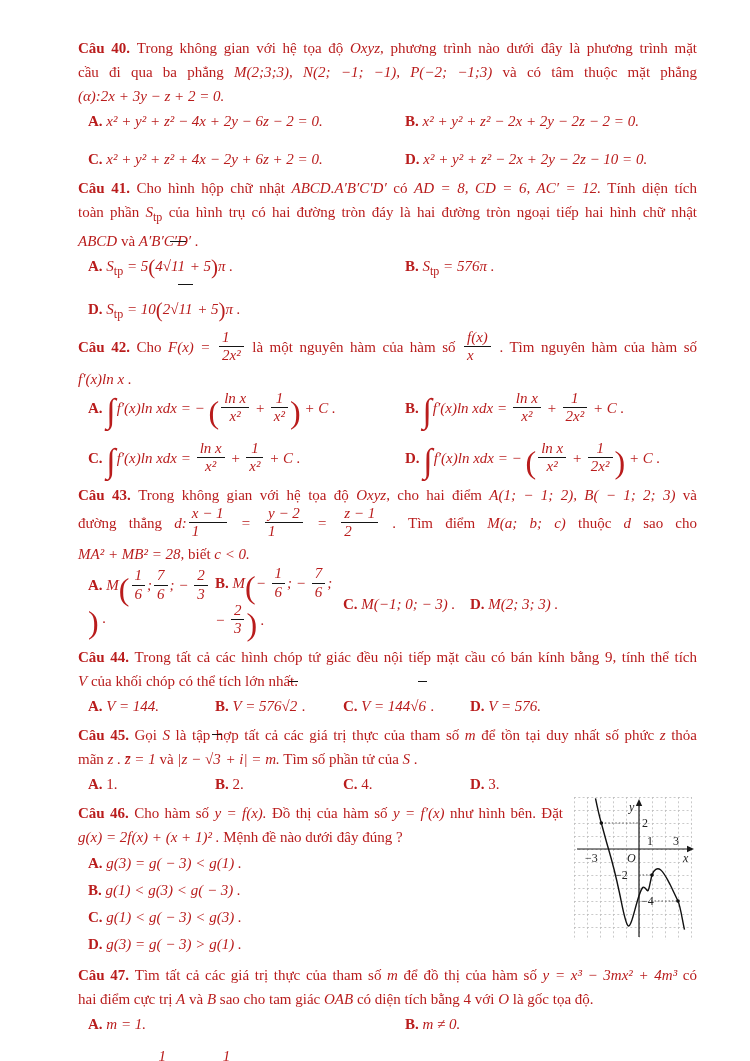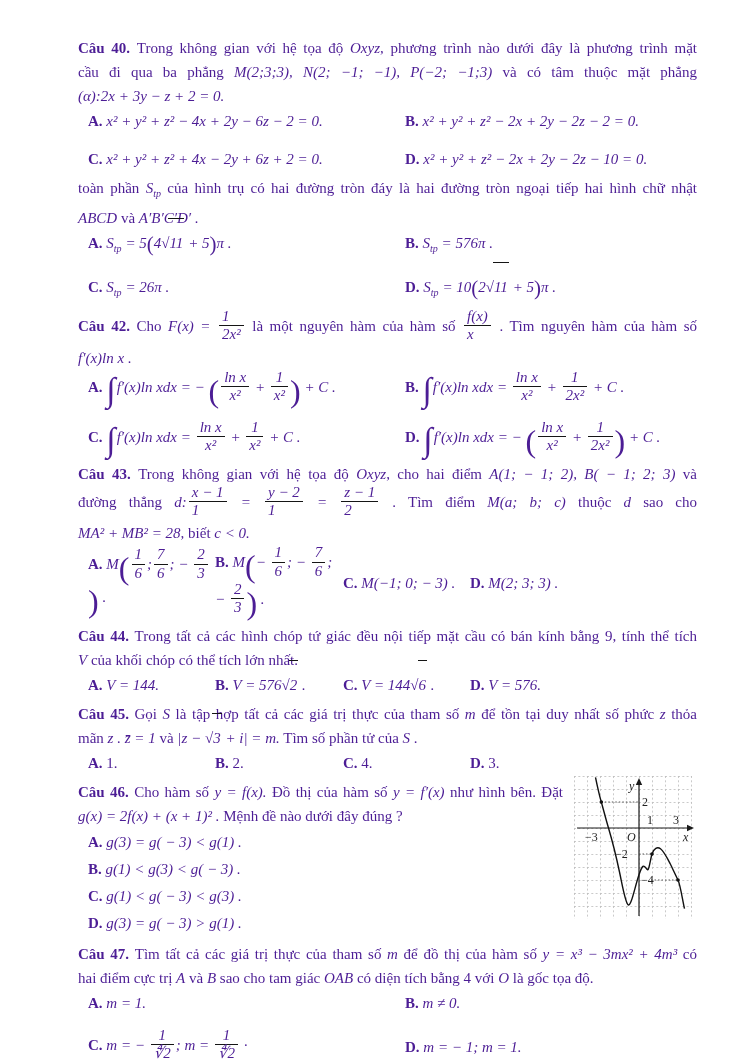--- a/index.html
+++ b/index.html
@@ -1,19 +1,19 @@
 <!DOCTYPE html>
 <html><head>
 <meta charset="utf-8">
 <style>
   html,body{margin:0;padding:0;background:#e8e8e8;}
   .page{
     width:750px;height:1061px;margin:0 auto;background:#ffffff;
     box-sizing:border-box;padding:36px 53px 0 78px;
-    font-family:"Liberation Serif",serif;font-size:15px;line-height:24px;color:#4c1d95;
+    font-family:"Liberation Serif",serif;font-size:15px;line-height:24px;color:#b91c1c;
     overflow:hidden;position:relative;
   }
   .q{margin-bottom:5px;}
   .qline{min-height:24px;}
   .jz{text-align:justify;text-align-last:justify;}
   .nj{text-align:left;}
   .qnum{font-weight:bold;}
   .mv{font-style:italic;}
   .t{font-style:normal;}
   .okey{font-weight:bold;}
@@ -21,21 +21,21 @@
   .opts.two{display:grid;grid-template-columns:317px 1fr;row-gap:14px;align-items:center;}
   .opts.four{display:grid;grid-template-columns:127px 128px 127px 1fr;align-items:center;}
   .opts.list .opt{display:block;line-height:27px;}
   .opt{line-height:24px;}
   .frac{display:inline-block;vertical-align:middle;text-align:center;font-style:italic;line-height:1.15;padding:0 2px;transform:translateY(-2px);}
   .fn{display:block;border-bottom:1px solid #151515;padding:0 3px;}
   .fd{display:block;padding:0 3px;}
   .sqrt{white-space:nowrap;font-style:italic;}
   .rad{margin-right:-1px;}
   .sqin{border-top:1.2px solid #151515;padding:16px 1px;}
-  .subv{font-size:10px;font-style:italic;vertical-align:-4px;letter-spacing:0;}
+  .subv{font-size:12px;vertical-align:-4px;letter-spacing:0;}
   .intg{font-size:34px;line-height:0.8;vertical-align:-9px;font-style:normal;padding-right:1px;}
   .par1{font-size:21px;line-height:1;vertical-align:-3px;font-weight:400;}
   .par2{font-size:32px;line-height:1;vertical-align:-10px;font-weight:300;}
   .fig{float:right;margin:-4px 0 2px 10px;}
   .fig text{font-family:"Liberation Serif",serif;font-size:12px;fill:#222;}
   .fig .it{font-style:italic;}
   .footer{text-align:right;margin-top:12px;font-size:15px;}
 </style>
 </head>
 <body>
@@ -47,26 +47,26 @@
         <div class="qline jz"><span class="t">cầu đi qua ba phẳng </span><span class="mv">M(2;3;3), N(2; −1; −1), P(−2; −1;3)</span><span class="t"> và có tâm thuộc mặt phẳng</span></div>
         <div class="qline nj"><span class="mv">(α):2x + 3y − z + 2 = 0.</span></div>
         <div class="opts two">
           <div class="opt"><b class="okey">A.&nbsp;</b><span class="mv">x² + y² + z² − 4x + 2y − 6z − 2 = 0.</span></div>
           <div class="opt"><b class="okey">B.&nbsp;</b><span class="mv">x² + y² + z² − 2x + 2y − 2z − 2 = 0.</span></div>
           <div class="opt"><b class="okey">C.&nbsp;</b><span class="mv">x² + y² + z² + 4x − 2y + 6z + 2 = 0.</span></div>
           <div class="opt"><b class="okey">D.&nbsp;</b><span class="mv">x² + y² + z² − 2x + 2y − 2z − 10 = 0.</span></div>
         </div>
       </div>
       <div class="q">
+        <div class="qline jz"><b class="qnum">Câu 41.&nbsp;</b><span class="t">Cho hình hộp chữ nhật </span><span class="mv">ABCD.A′B′C′D′</span><span class="t"> có </span><span class="mv">AD = 8, CD = 6, AC′ = 12.</span><span class="t"> Tính diện tích</span></div>
         <div class="qline jz"><span class="t">toàn phần </span><span class="mv">S</span><span class="subv">tp</span><span class="t"> của hình trụ có hai đường tròn đáy là hai đường tròn ngoại tiếp hai hình chữ nhật</span></div>
         <div class="qline nj"><span class="mv">ABCD</span><span class="t"> và </span><span class="mv">A′B′C′D′ .</span></div>
         <div class="opts two">
           <div class="opt"><b class="okey">A.&nbsp;</b><span class="mv">S</span><span class="subv">tp</span><span class="mv"> = 5</span><span class="par1">(</span><span class="mv">4</span><span class="sqrt"><span class="rad">√</span><span class="sqin">11</span></span><span class="mv"> + 5</span><span class="par1">)</span><span class="mv">π .</span></div>
           <div class="opt"><b class="okey">B.&nbsp;</b><span class="mv">S</span><span class="subv">tp</span><span class="mv"> = 576π .</span></div>
-          <div class="opt"><b class="okey">C.&nbsp;</b><span class="mv">S</span><span class="subv">tp</span><span class="mv"> = 26π .</span></div>
           <div class="opt"><b class="okey">D.&nbsp;</b><span class="mv">S</span><span class="subv">tp</span><span class="mv"> = 10</span><span class="par1">(</span><span class="mv">2</span><span class="sqrt"><span class="rad">√</span><span class="sqin">11</span></span><span class="mv"> + 5</span><span class="par1">)</span><span class="mv">π .</span></div>
         </div>
       </div>
       <div class="q">
         <div class="qline jz"><b class="qnum">Câu 42.&nbsp;</b><span class="t">Cho </span><span class="mv">F(x) = </span><span class="frac"><span class="fn">1</span><span class="fd">2x²</span></span><span class="t"> là một nguyên hàm của hàm số </span><span class="frac"><span class="fn">f(x)</span><span class="fd">x</span></span><span class="t"> .  Tìm nguyên hàm của hàm số</span></div>
         <div class="qline nj"><span class="mv">f′(x)ln x .</span></div>
         <div class="opts two">
           <div class="opt"><b class="okey">A.&nbsp;</b><span class="intg">∫</span><span class="mv">f′(x)ln xdx =  − </span><span class="par2">(</span><span class="frac"><span class="fn">ln x</span><span class="fd">x²</span></span><span class="mv"> + </span><span class="frac"><span class="fn">1</span><span class="fd">x²</span></span><span class="par2">)</span><span class="mv"> + C .</span></div>
           <div class="opt"><b class="okey">B.&nbsp;</b><span class="intg">∫</span><span class="mv">f′(x)ln xdx = </span><span class="frac"><span class="fn">ln x</span><span class="fd">x²</span></span><span class="mv"> + </span><span class="frac"><span class="fn">1</span><span class="fd">2x²</span></span><span class="mv"> + C .</span></div>
           <div class="opt"><b class="okey">C.&nbsp;</b><span class="intg">∫</span><span class="mv">f′(x)ln xdx = </span><span class="frac"><span class="fn">ln x</span><span class="fd">x²</span></span><span class="mv"> + </span><span class="frac"><span class="fn">1</span><span class="fd">x²</span></span><span class="mv"> + C .</span></div>

